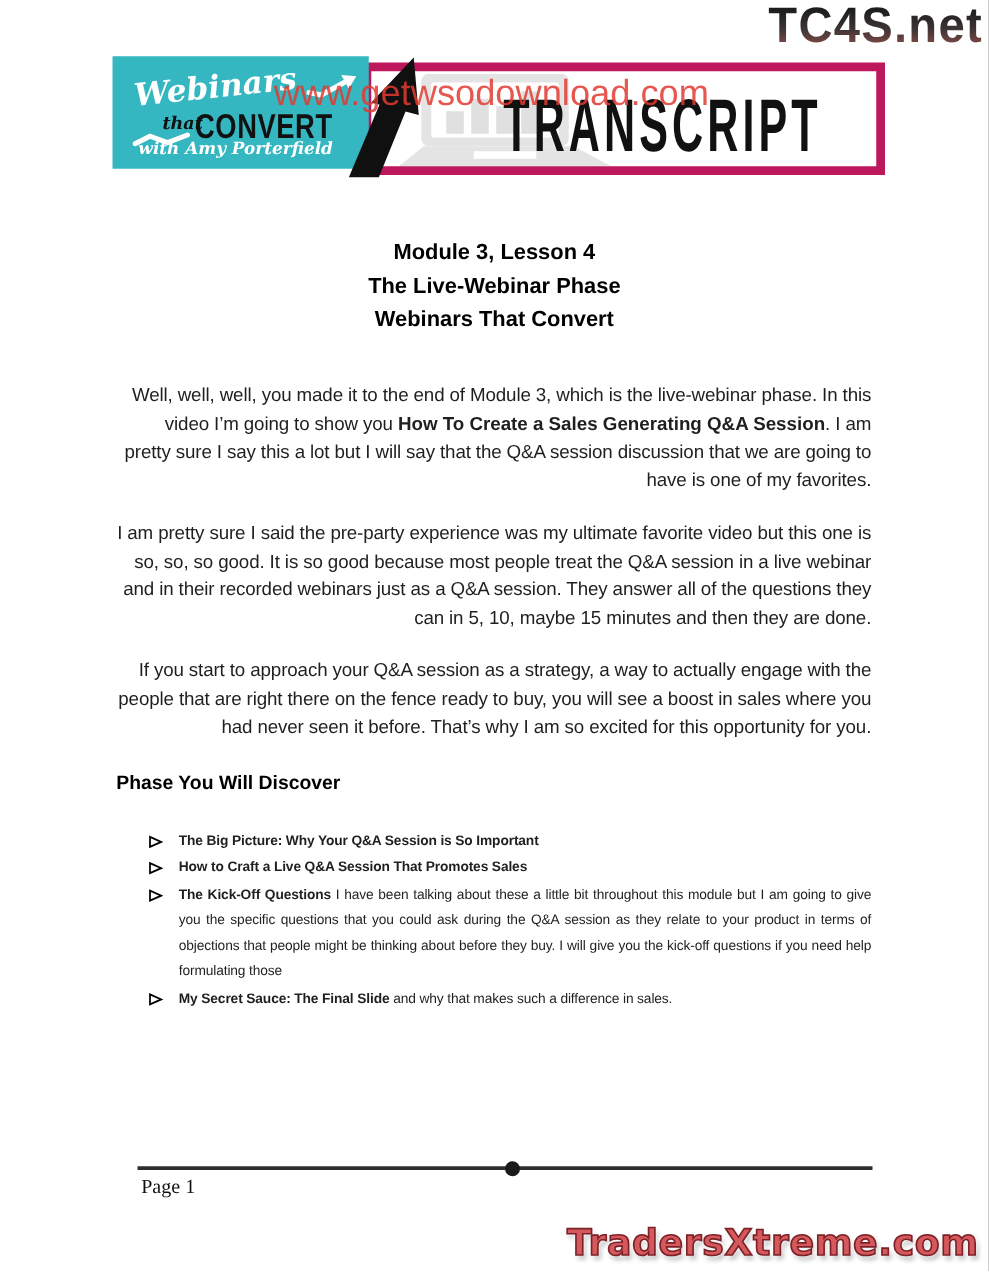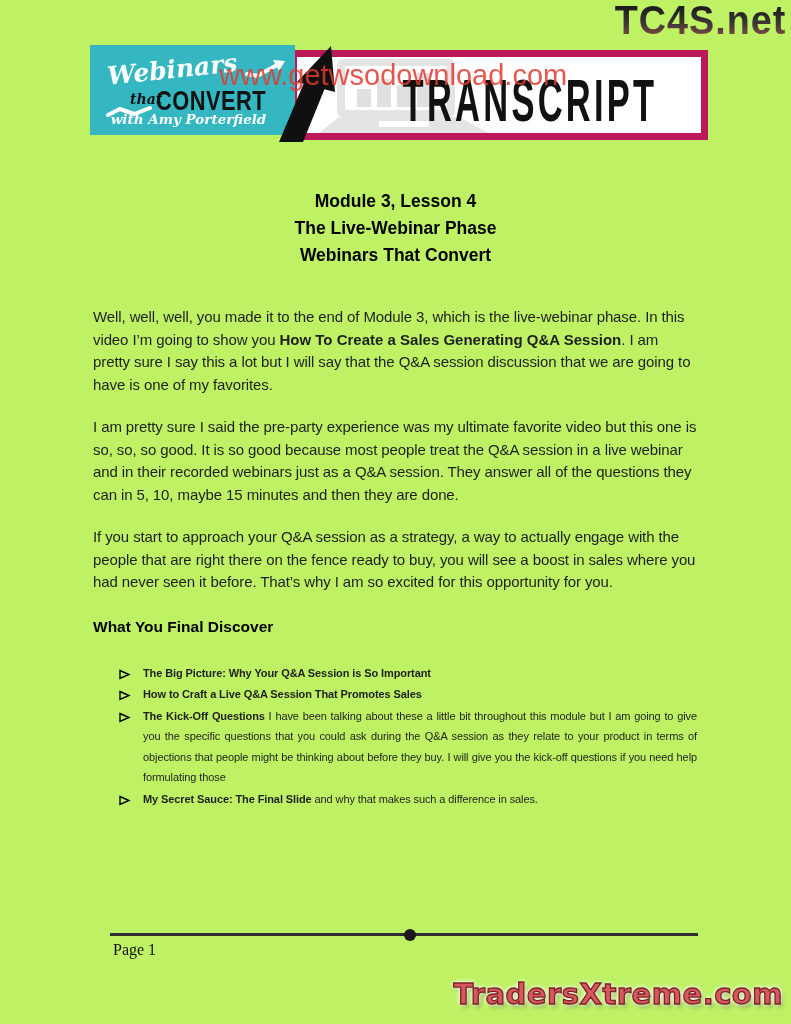--- a/index.html
+++ b/index.html
@@ -1,18 +1,18 @@
 <!DOCTYPE html>
 <html><head>
 <meta charset="utf-8">
 <style>
   html,body{margin:0;padding:0;background:#888;}
   .page{
     position:relative;width:791px;height:1024px;margin:0 auto;
-    background:#bef264;overflow:hidden;
+    background:#ffffff;overflow:hidden;
     font-family:"Liberation Sans",sans-serif;color:#1f1f1f;
   }
   
   .wm-tc4s{
     position:absolute;top:-2px;right:5px;
     font-family:"Liberation Sans",sans-serif;font-weight:800;
     font-size:37px;letter-spacing:1px;transform:scale(1.02,1.08);transform-origin:top right;
     background:linear-gradient(180deg,#1d1d1d 20%,#3c3434 55%,#96524d 95%);
     -webkit-background-clip:text;background-clip:text;color:transparent;
   }
@@ -77,21 +77,21 @@
     font-family:"DejaVu Serif",serif;font-style:italic;font-weight:700;
     font-size:13.5px;color:#fff;white-space:nowrap;
   }
   .black-arrow{position:absolute;left:183px;top:-3px;z-index:3;}
   
   .doc-title{
     position:absolute;left:0;right:0;top:188px;text-align:center;
     font-weight:700;font-size:17.5px;line-height:27px;color:#000;
   }
   .content{position:absolute;left:93px;top:306px;width:604px;z-index:10;}
-  .content p{margin:0 0 20px 0;font-size:15px;line-height:22.5px;letter-spacing:-0.1px;}
+  .content p{margin:0 0 20px 0;font-size:15px;line-height:22.5px;letter-spacing:-0.1px;text-align:right;}
   .content p b{letter-spacing:0;}
   .discover-heading{margin:24px 0 27px 0;font-weight:700;font-size:15.5px;color:#000;}
   ul.discover{list-style:none;margin:0;padding:0 0 0 25px;}
   ul.discover li{
     position:relative;padding-left:25px;margin:0 0 1px 0;
     font-size:11px;line-height:20.5px;letter-spacing:-0.1px;
   }
   ul.discover li.justify{text-align:justify;}
   .bullet-marker{position:absolute;left:0;top:4px;}
   
@@ -161,21 +161,21 @@
     <div>Module 3, Lesson 4</div>
     <div>The Live-Webinar Phase</div>
     <div>Webinars That Convert</div>
   </div>
 
   <div class="content">
     <p><span>Well, well, well, you made it to the end of Module 3, which is the live-webinar phase. In this video I’m going to show you </span><b>How To Create a Sales Generating Q&amp;A Session</b><span>. I am pretty sure I say this a lot but I will say that the Q&amp;A session discussion that we are going to have is one of my favorites.</span></p>
     <p>I am pretty sure I said the pre-party experience was my ultimate favorite video but this one is so, so, so good. It is so good because most people treat the Q&amp;A session in a live webinar and in their recorded webinars just as a Q&amp;A session. They answer all of the questions they can in 5, 10, maybe 15 minutes and then they are done.</p>
     <p>If you start to approach your Q&amp;A session as a strategy, a way to actually engage with the people that are right there on the fence ready to buy, you will see a boost in sales where you had never seen it before. That’s why I am so excited for this opportunity for you.</p>
 
-    <div class="discover-heading">What You Final Discover</div>
+    <div class="discover-heading">Phase You Will Discover</div>
 
     <ul class="discover">
       <li>
         <span class="bullet-marker">
           <svg width="13" height="13" viewBox="0 0 13 13">
               <path d="M2 2.5 L11 6.5 L2 10.5 Z" fill="none" stroke="#000" stroke-width="1.4"></path>
             </svg>
         </span>
         <b>The Big Picture: Why Your Q&amp;A Session is So Important</b><span></span>
       </li>

